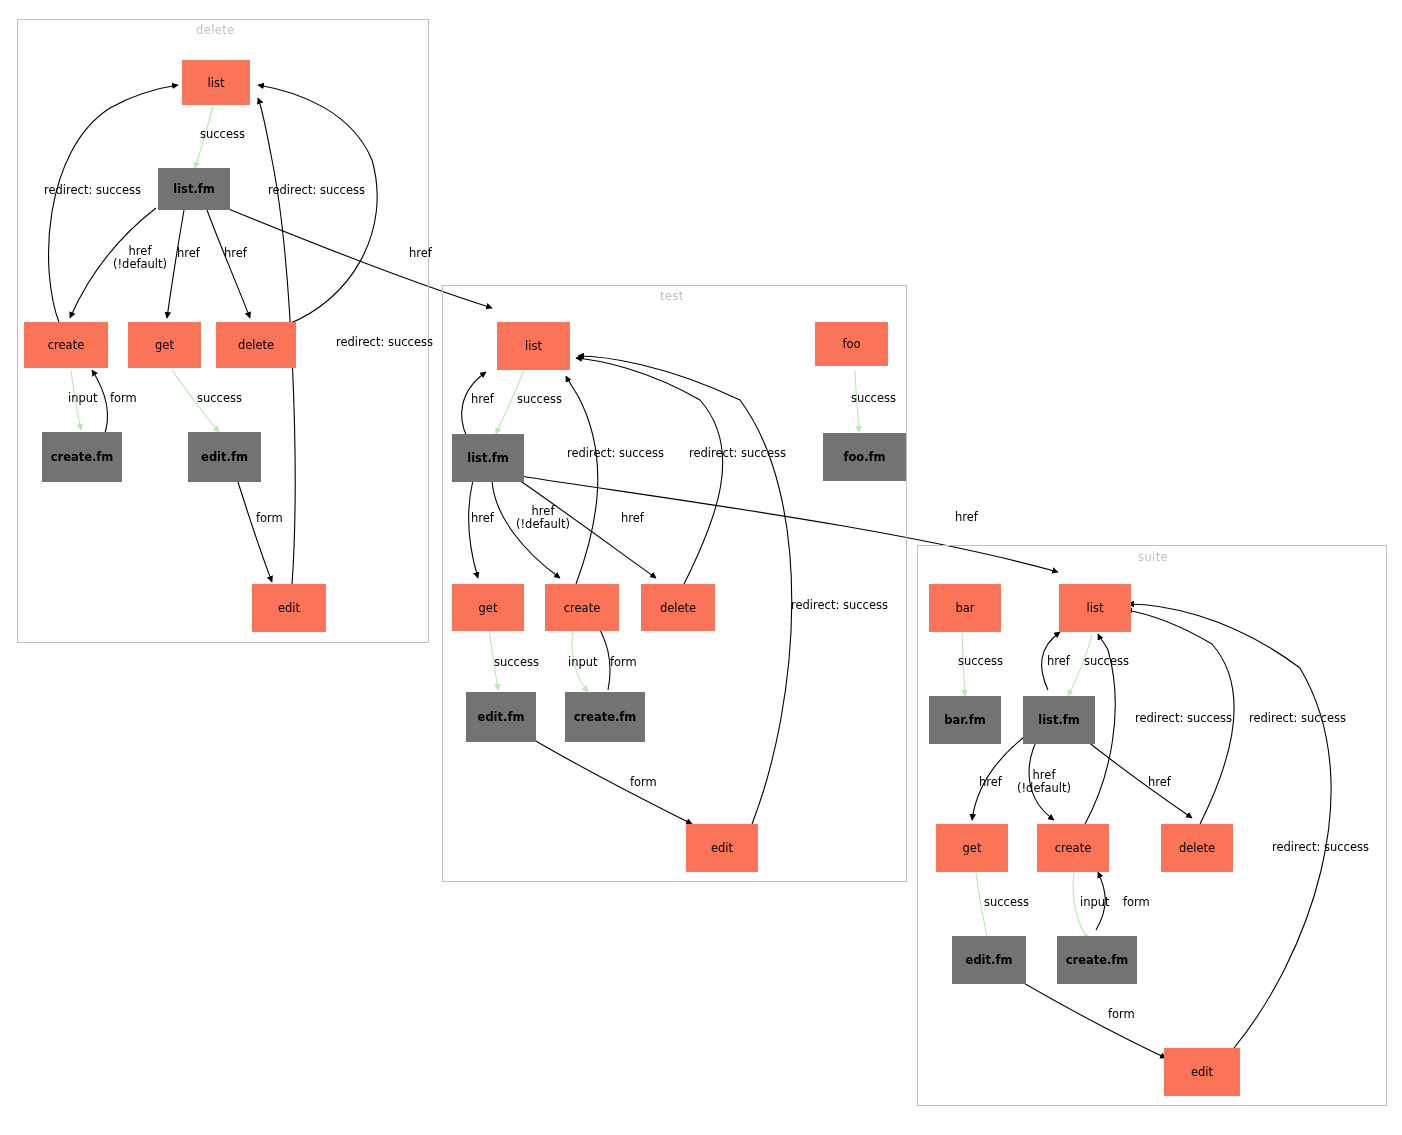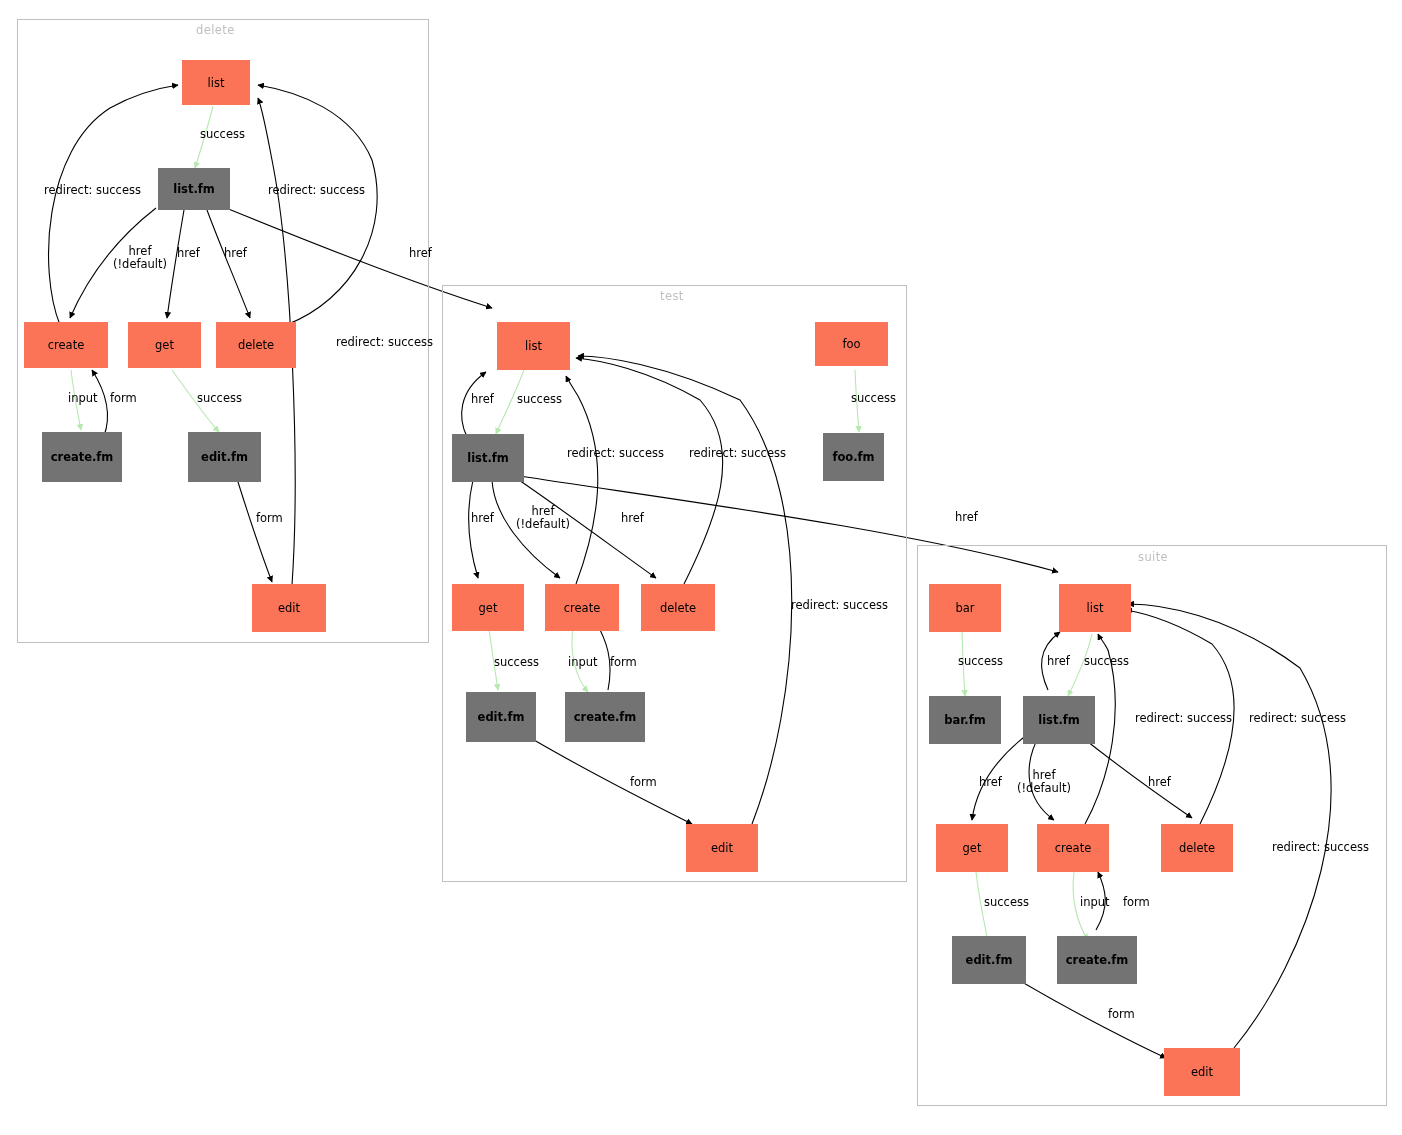--- a/index.html
+++ b/index.html
@@ -162,21 +162,21 @@
   <div class="node action" style="left:24px; top:322px; width:84px; height:46px;">create</div>
   <div class="node action" style="left:128px; top:322px; width:73px; height:46px;">get</div>
   <div class="node action" style="left:216px; top:322px; width:80px; height:46px;">delete</div>
   <div class="node form" style="left:42px; top:432px; width:80px; height:50px;">create.fm</div>
   <div class="node form" style="left:188px; top:432px; width:73px; height:50px;">edit.fm</div>
   <div class="node action" style="left:252px; top:584px; width:74px; height:48px;">edit</div>
 
   <div class="node action" style="left:497px; top:322px; width:73px; height:48px;">list</div>
   <div class="node action" style="left:815px; top:322px; width:73px; height:44px;">foo</div>
   <div class="node form" style="left:452px; top:434px; width:72px; height:48px;">list.fm</div>
-  <div class="node form" style="left:823px; top:433px; width:61px; height:48px;">foo.fm</div>
+  <div class="node form" style="left:823px; top:433px; width:83px; height:48px;">foo.fm</div>
   <div class="node action" style="left:452px; top:584px; width:72px; height:47px;">get</div>
   <div class="node action" style="left:545px; top:584px; width:74px; height:47px;">create</div>
   <div class="node action" style="left:641px; top:584px; width:74px; height:47px;">delete</div>
   <div class="node form" style="left:466px; top:692px; width:70px; height:50px;">edit.fm</div>
   <div class="node form" style="left:565px; top:692px; width:80px; height:50px;">create.fm</div>
   <div class="node action" style="left:686px; top:824px; width:72px; height:48px;">edit</div>
 
   <div class="node action" style="left:929px; top:584px; width:72px; height:48px;">bar</div>
   <div class="node action" style="left:1059px; top:584px; width:72px; height:48px;">list</div>
   <div class="node form" style="left:929px; top:696px; width:72px; height:48px;">bar.fm</div>

